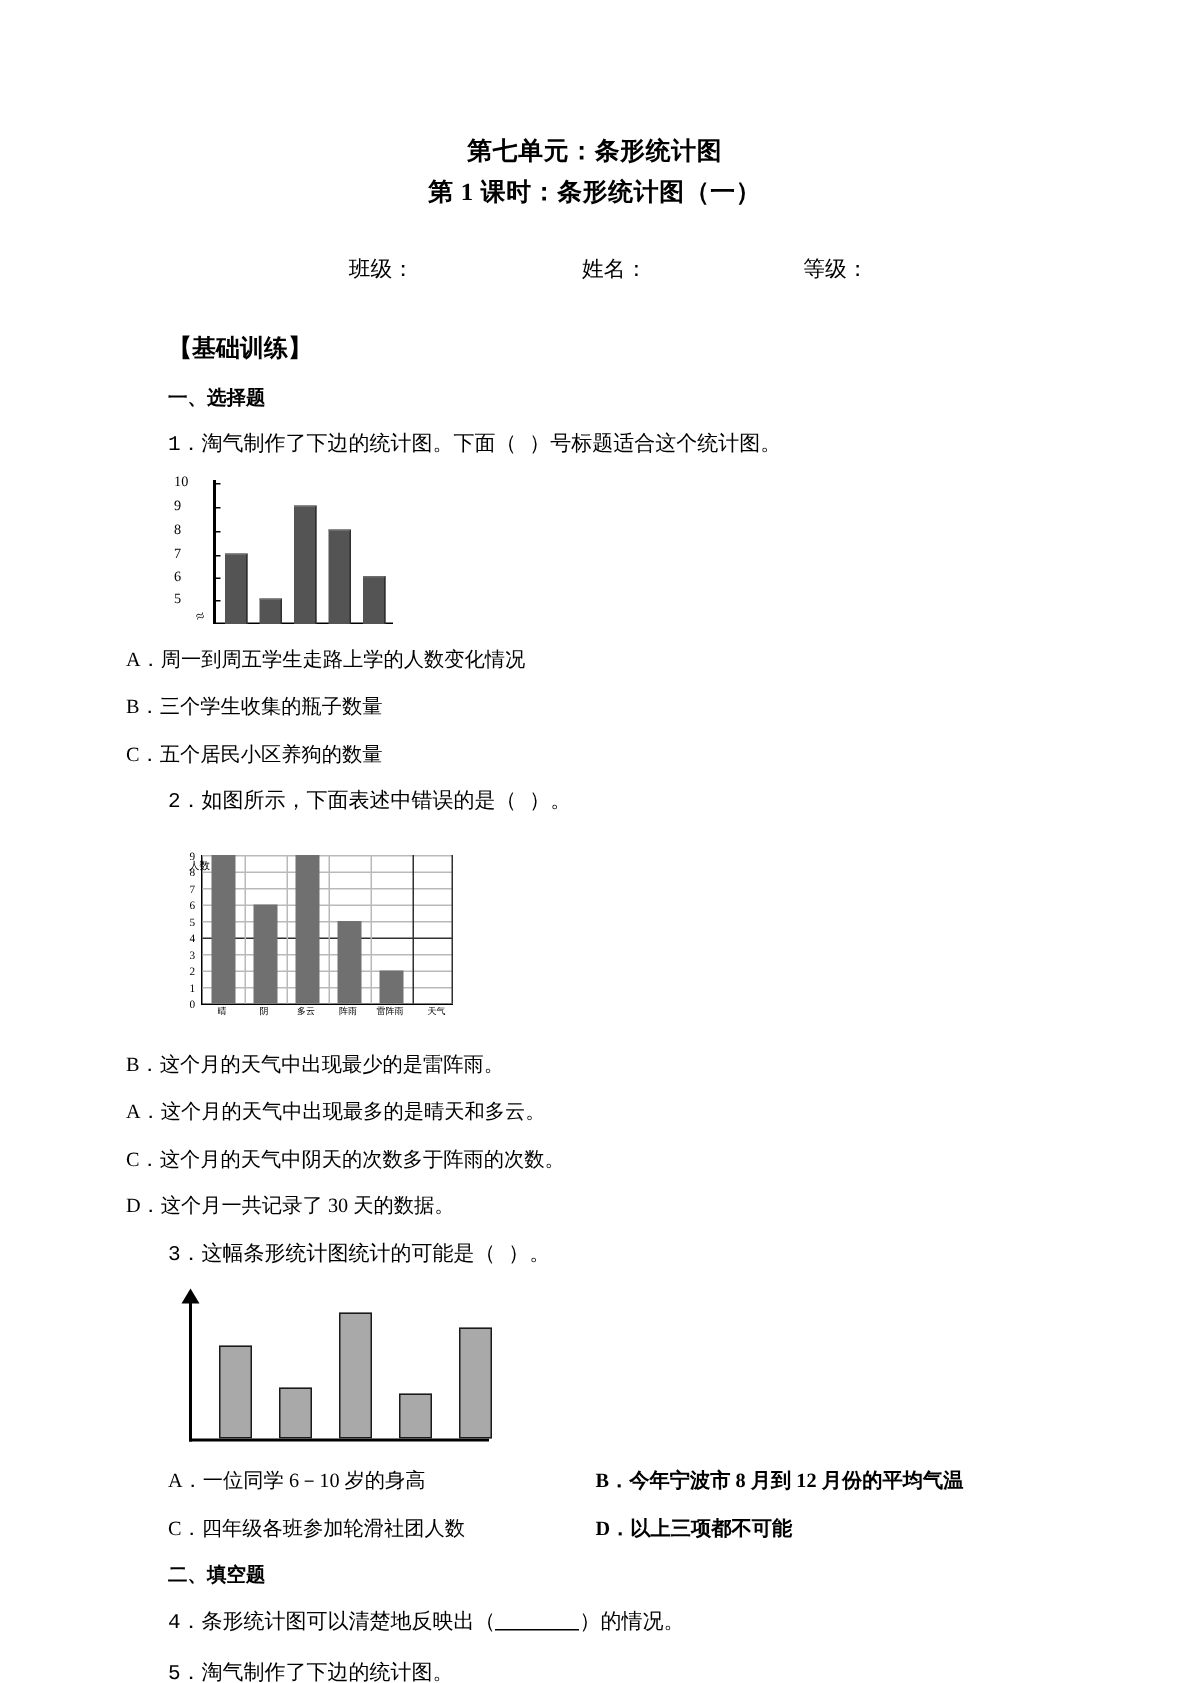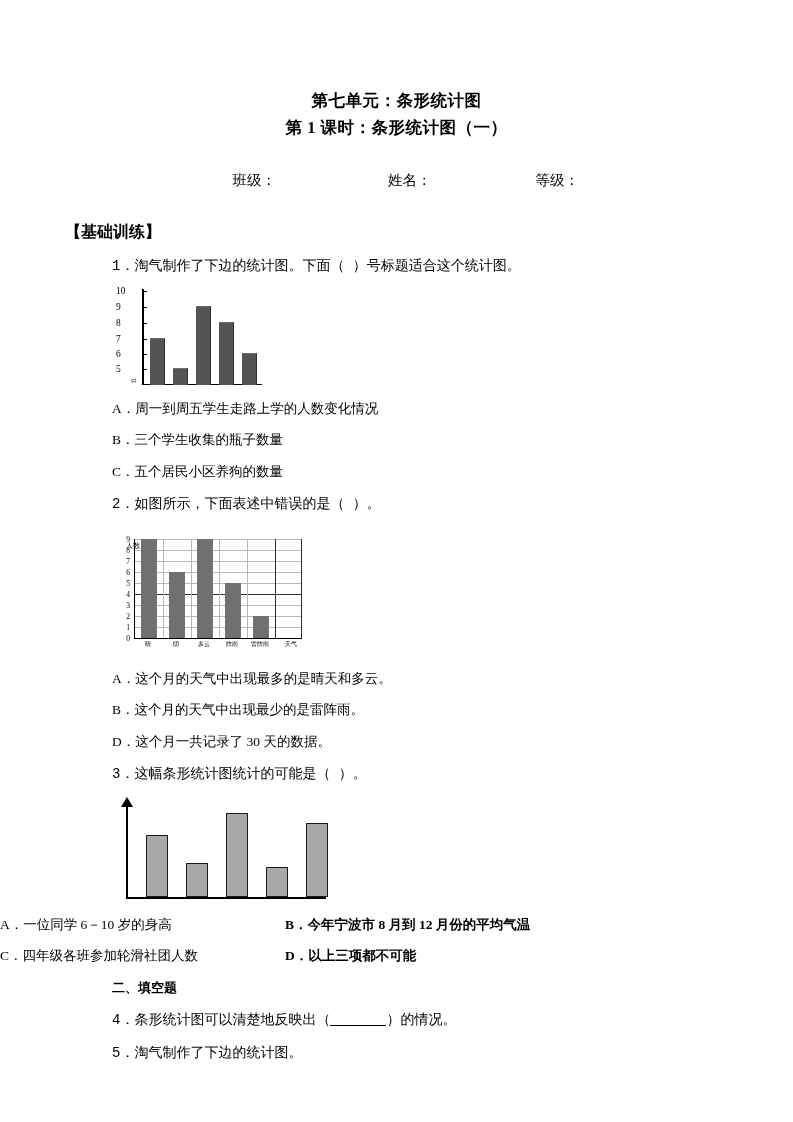--- a/index.html
+++ b/index.html
@@ -39,46 +39,47 @@
     padding-left: 218px;
     font-size: 14.5px;
     line-height: 1.5;
     white-space: pre;
   }
   .info-gap-a { display: inline-block; width: 112px; }
   .info-gap-b { display: inline-block; width: 104px; }
 
   .section-head {
     margin-top: 9px;
-    padding-left: 65px;
+    padding-left: 112px;
     font-size: 16px;
     font-weight: bold;
     font-family: "DejaVu Sans", "Liberation Sans", sans-serif;
   }
   .sub-head {
     margin-top: 13px;
     padding-left: 112px;
     font-size: 13px;
     font-weight: bold;
     font-family: "DejaVu Sans", "Liberation Sans", sans-serif;
   }
   .q-line {
     padding-left: 112px;
     font-size: 14px;
     line-height: 1.45;
     margin-top: 13px;
     font-family: Liberation Mono, monospace;
   }
   .opt-line {
-    padding-left: 112px;
+    padding-left: 84px;
     font-size: 13.5px;
     line-height: 1.45;
     margin-top: 12px;
   }
   .opt-row {
+    padding-left: 112px;
     font-size: 13.5px;
     line-height: 1.45;
     margin-top: 12px;
     display: flex;
   }
   .opt-row .col-a { width: 285px; flex: 0 0 285px; }
   .opt-row .col-b { flex: 1 1 auto; font-weight: bold; }
   .blank-ul {
     display: inline-block;
     width: 56px;
@@ -244,20 +245,21 @@
 
   <div class="title-1">第七单元：条形统计图</div>
   <div class="title-2">第 1 课时：条形统计图（一）</div>
 
   <div class="info-line">
     <span>班级：</span><span class="info-gap-a"></span><span>姓名：</span><span class="info-gap-b"></span><span>等级：</span>
   </div>
 
   <div class="section-head">【基础训练】</div>
 
+  <div class="sub-head">一、选择题</div>
 
   <div class="q-line">
     <span>1．</span><span>淘气制作了下边的统计图。下面（    ）号标题适合这个统计图。</span>
   </div>
 
   <div class="chart1-wrap">
     <div class="c1-labwrap">
       <div class="c1-lab" style="top:0px;">10</div>
       <div class="c1-lab" style="top:16px;">9</div>
       <div class="c1-lab" style="top:32px;">8</div>
@@ -329,22 +331,23 @@
     </div>
 
     <div class="c2-xlab" style="left:24px; width:24px;">晴</div>
     <div class="c2-xlab" style="left:52px; width:24px;">阴</div>
     <div class="c2-xlab" style="left:80px; width:24px;">多云</div>
     <div class="c2-xlab" style="left:108px; width:24px;">阵雨</div>
     <div class="c2-xlab" style="left:134px; width:28px;">雷阵雨</div>
     <div class="c2-xlab" style="left:166px; width:26px;">天气</div>
   </div>
 
+  <div class="opt-line">B．这个月的天气中出现最少的是雷阵雨。</div>
   <div class="opt-line">A．这个月的天气中出现最多的是晴天和多云。</div>
-  <div class="opt-line">B．这个月的天气中出现最少的是雷阵雨。</div>
+  <div class="opt-line">C．这个月的天气中阴天的次数多于阵雨的次数。</div>
   <div class="opt-line">D．这个月一共记录了 30 天的数据。</div>
 
   <div class="q-line">
     <span>3．</span><span>这幅条形统计图统计的可能是（  ）。</span>
   </div>
 
   <div class="chart3-wrap">
     <div class="c3-arrow"></div>
     <div class="c3-yaxis"></div>
     <div class="c3-xaxis"></div>

